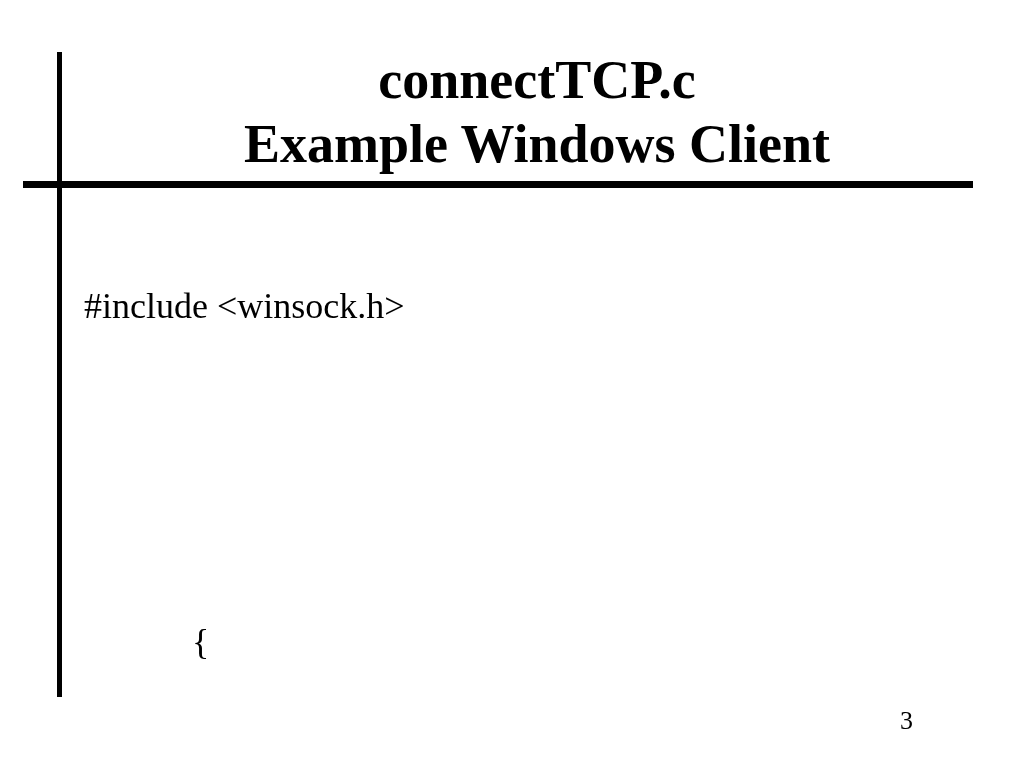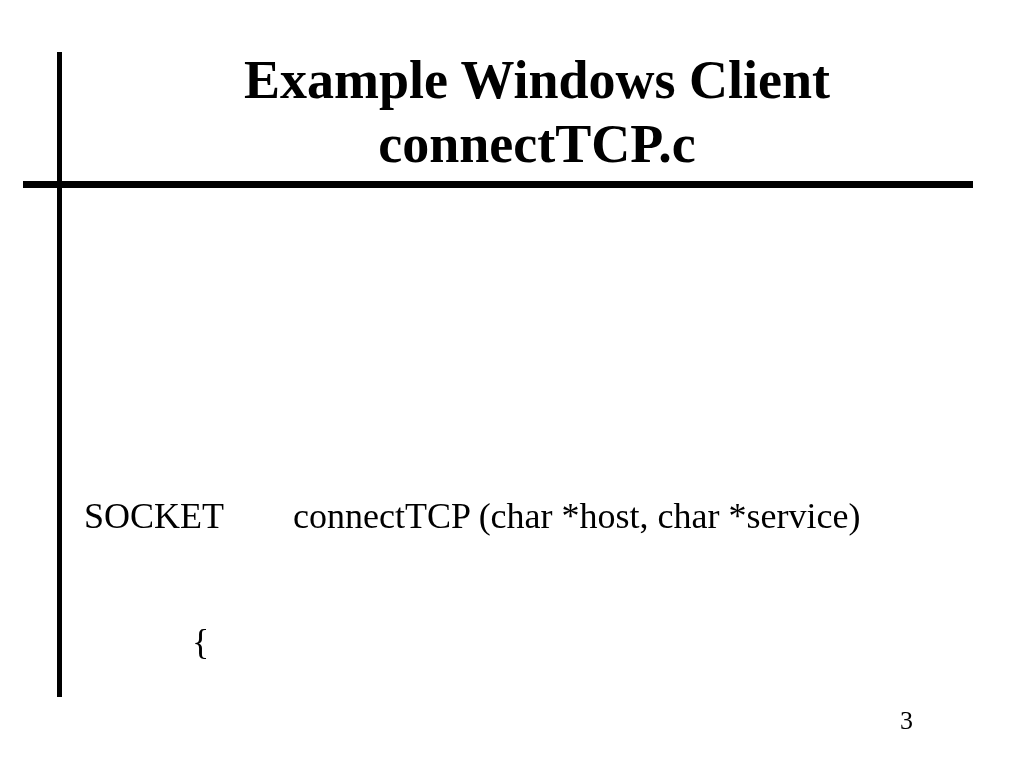--- a/index.html
+++ b/index.html
@@ -81,29 +81,29 @@
 </style>
 </head>
 <body>
 
 <div class="slide">
 
   <div class="v-rule"></div>
   <div class="h-rule"></div>
 
   <h1 class="title">
+    <span class="title-line">connectTCP.c</span>
     <span class="title-line">Example Windows Client</span>
-    <span class="title-line">connectTCP.c</span>
   </h1>
 
   <div class="code">
+    <div class="line">#include &lt;winsock.h&gt;</div>
 
     <div class="line blank"></div>
 
-    <div class="line"><span class="kw">SOCKET</span><span>connectTCP (char *host, char *service)</span></div>
     <div class="line ind">{</div>
     
     
 
     
 
     
     
     
     

